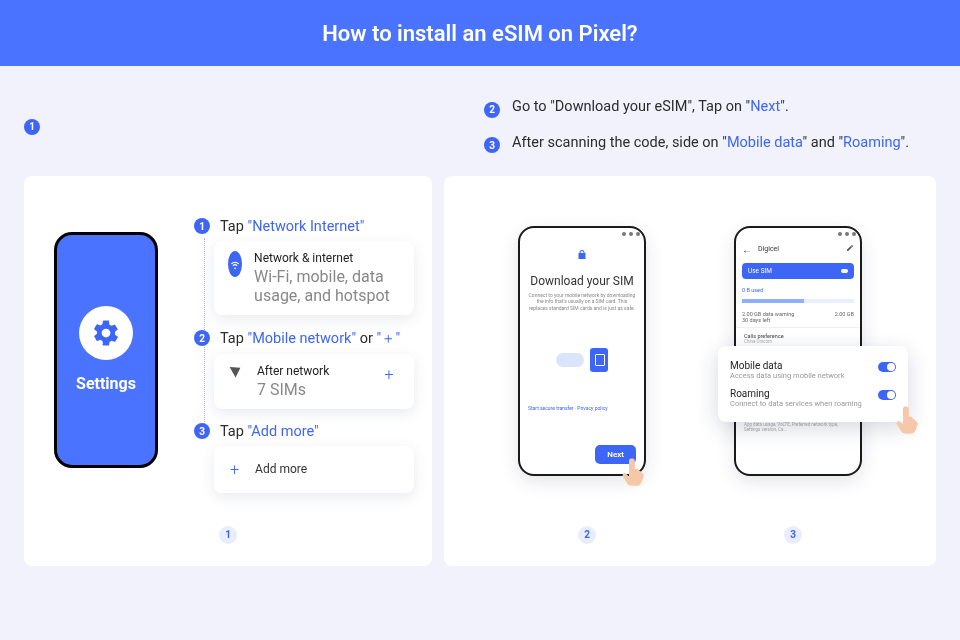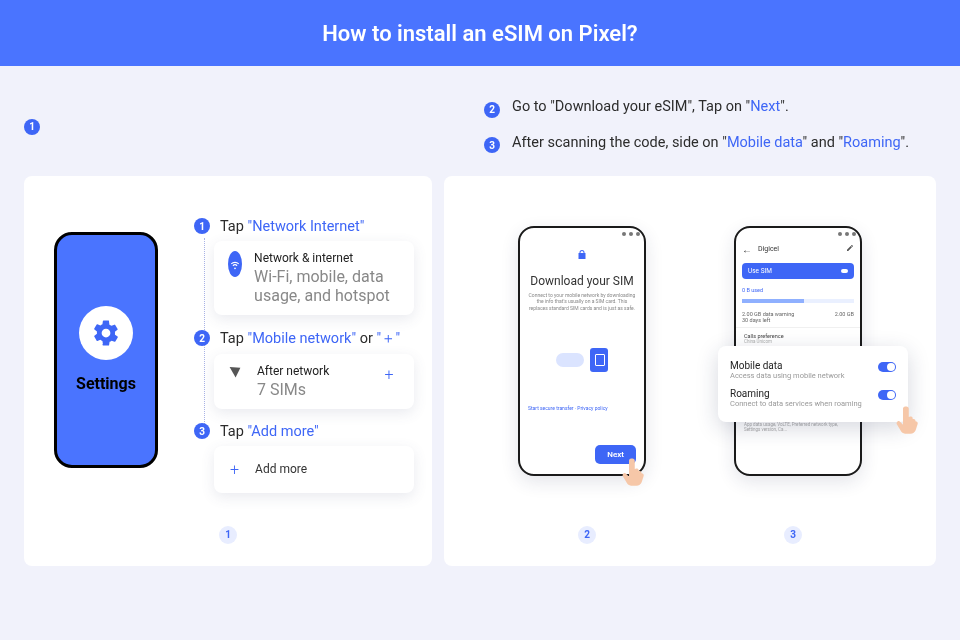--- a/index.html
+++ b/index.html
@@ -14,21 +14,21 @@
   .instr-row { display: flex; align-items: baseline; gap: 12px; font-size: 14.5px; line-height: 1.5; }
   .num-badge { flex: 0 0 auto; width: 16px; height: 16px; border-radius: 50%; background: #3e66f6; color: #fff; font-size: 10px; font-weight: 700; display: inline-flex; align-items: center; justify-content: center; position: relative; top: 2px; }
   .link-blue { color: #3e66f6; }
 
   .panels { display: flex; padding: 0 24px 24px 24px; gap: 12px; }
   .panel { background: #fff; border-radius: 8px; height: 390px; position: relative; }
   .panel-left { width: 408px; }
   .panel-right { flex: 1; }
 
   
-  .settings-phone { position: absolute; left: 30px; top: 56px; width: 104px; height: 236px; border: 3px solid #000; border-radius: 18px; background: #4a74ff; display: flex; flex-direction: column; align-items: center; justify-content: center; color: #000000; }
+  .settings-phone { position: absolute; left: 30px; top: 56px; width: 104px; height: 236px; border: 3px solid #000; border-radius: 18px; background: #4a74ff; display: flex; flex-direction: column; align-items: center; justify-content: center; color: #ffffff; }
   .gear-wrap { width: 54px; height: 54px; border-radius: 50%; background: #fff; display: flex; align-items: center; justify-content: center; margin-bottom: 14px; }
   .settings-label { font-size: 16px; font-weight: 700; }
 
   .steps-col { position: absolute; left: 170px; top: 42px; right: 18px; display: flex; flex-direction: column; gap: 14px; }
   .step-title { display: flex; align-items: center; gap: 10px; font-size: 14.5px; }
   .step-title .num-badge { top: 0; }
   .step-quote { color: #3e66f6; }
 
   .card { background: #fff; border-radius: 8px; box-shadow: 0 4px 14px rgba(70,80,120,0.12); padding: 10px 14px; display: flex; align-items: flex-start; gap: 12px; margin-top: 6px; margin-left: 20px; }
   .card .icon-circle { width: 26px; height: 26px; border-radius: 50%; background: #3e66f6; color: #fff; display: flex; align-items: center; justify-content: center; font-size: 14px; }

